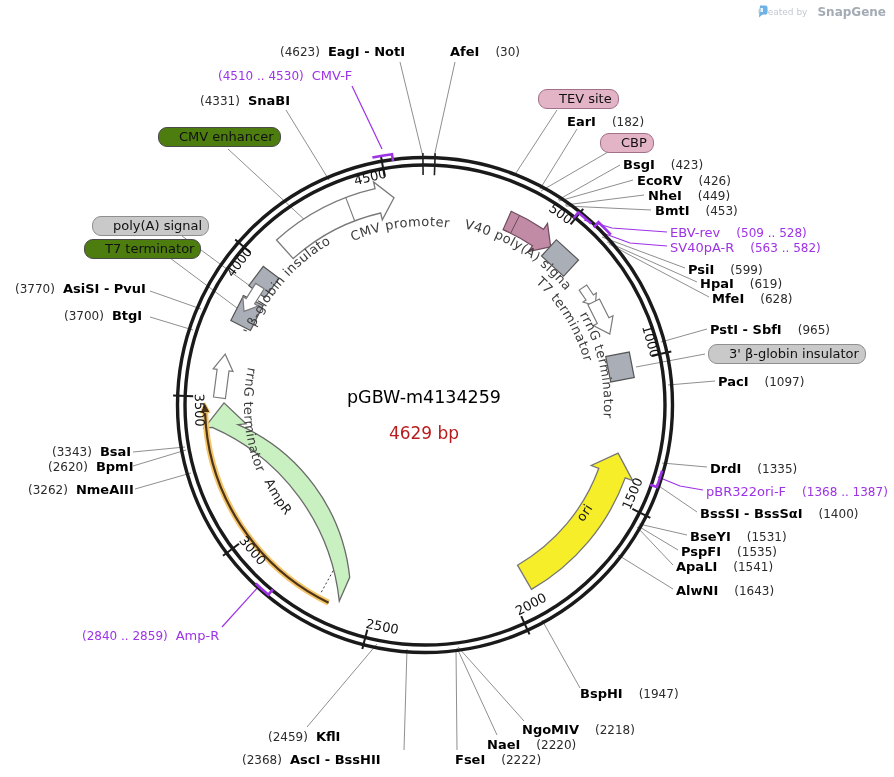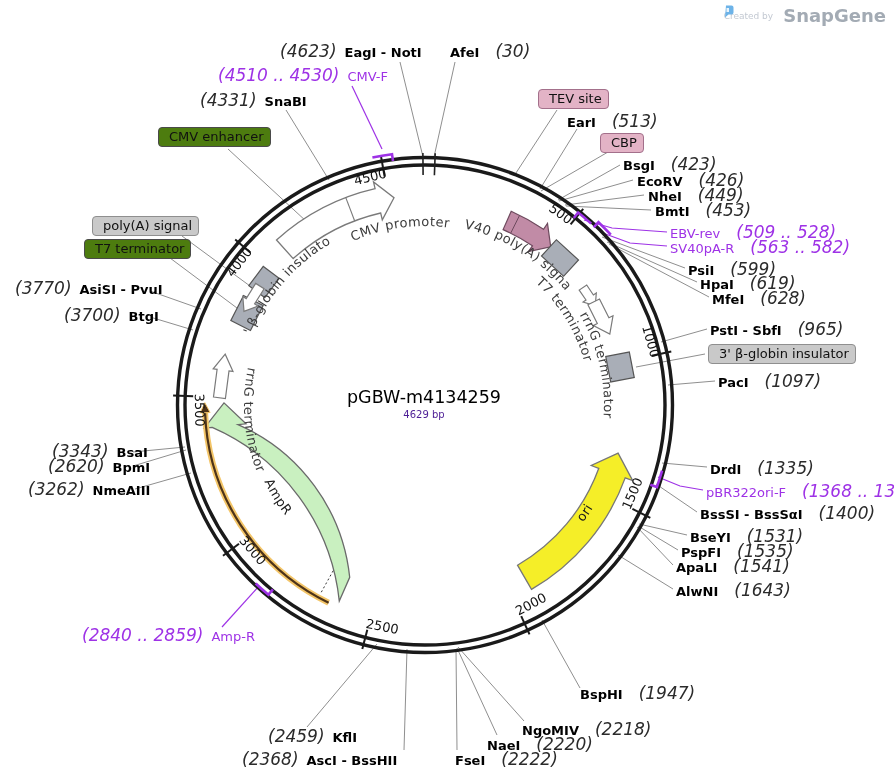--- a/index.html
+++ b/index.html
@@ -1,36 +1,36 @@
 <!DOCTYPE html>
 <html><head>
 <meta charset="utf-8">
 <style>
   html,body{margin:0;padding:0;background:#fff;}
   #stage{position:relative;width:894px;height:777px;background:#ffffff;overflow:hidden;
          font-family:"DejaVu Sans","Liberation Sans",sans-serif;}
   svg{position:absolute;left:0;top:0;}
   .site{position:absolute;white-space:nowrap;font-size:13px;color:#1a1a1a;line-height:15px;}
   .site .enz{font-weight:bold;color:#000;}
-  .site .coord{font-size:17px;color:#2b2b2b;font-style:italic;}
+  .site .coord{font-size:12px;color:#2b2b2b;}
   .site .pre{margin-right:8px;}
   .site .post{margin-left:16px;}
   .site .coord:empty{display:none;}
   .primer,.primer .coord,.primer .enz{color:#9e32e6;font-weight:normal;}
   .box-label{position:absolute;white-space:nowrap;font-size:13px;color:#111;
-             padding:1px 6px 2px 10px;border-radius:4px;border:1px solid #555;line-height:15px;}
+             padding:1px 6px 2px 20px;border-radius:9px;border:1px solid #555;line-height:15px;}
   .box-white{background:#4d7c0f;border-color:#4a4a4a;}
   .box-gray{background:#c9c9c9;border-color:#8f8f8f;}
   .box-pink{background:#e3b3c6;border-color:#a3708b;}
   #title-block{position:absolute;left:304px;top:387px;width:240px;text-align:center;}
   #plasmid-name{font-size:17.5px;font-weight:normal;color:#000;}
-  #plasmid-size{font-size:10px;color:#4c1d95;margin-top:2px;}
+  #plasmid-size{font-size:17px;color:#b91c1c;margin-top:16px;}
   #watermark{position:absolute;right:8px;top:5px;display:flex;align-items:center;gap:5px;}
   #wm-created{font-size:9px;color:#c3c9d2;}
-  #wm-brand{font-size:18px;font-weight:600;color:#a3abb4;}
+  #wm-brand{font-size:12px;font-weight:600;color:#a3abb4;}
   .tick-label{font-size:13px;fill:#111;}
   .arc-label{font-size:13px;fill:#3c3c3c;letter-spacing:0.4px;}
   .arc-label-dark{font-size:13px;fill:#1a1a1a;letter-spacing:0.4px;}
 </style>
 </head>
 <body>
 
 <div id="stage">
 
 <svg width="894" height="777" viewBox="0 0 894 777">
@@ -196,21 +196,21 @@
 <div class="site" style="left:710px;top:322px"><span class="enz">PstI - SbfI</span><span class="coord post">(965)</span></div>
 <div class="site" style="left:712px;top:291px"><span class="enz">MfeI</span><span class="coord post">(628)</span></div>
 <div class="site" style="left:700px;top:276px"><span class="enz">HpaI</span><span class="coord post">(619)</span></div>
 <div class="site" style="left:688px;top:262px"><span class="enz">PsiI</span><span class="coord post">(599)</span></div>
 <div class="site primer" style="left:670px;top:240px"><span class="enz">SV40pA-R</span><span class="coord post">(563 .. 582)</span></div>
 <div class="site primer" style="left:670px;top:225px"><span class="enz">EBV-rev</span><span class="coord post">(509 .. 528)</span></div>
 <div class="site" style="left:655px;top:203px"><span class="enz">BmtI</span><span class="coord post">(453)</span></div>
 <div class="site" style="left:648px;top:188px"><span class="enz">NheI</span><span class="coord post">(449)</span></div>
 <div class="site" style="left:637px;top:173px"><span class="enz">EcoRV</span><span class="coord post">(426)</span></div>
 <div class="site" style="left:623px;top:157px"><span class="enz">BsgI</span><span class="coord post">(423)</span></div>
-<div class="site" style="left:567px;top:114px"><span class="enz">EarI</span><span class="coord post">(513)</span></div>
+<div class="site" style="left:567px;top:114px"><span class="enz">EarI</span><span class="coord post">(182)</span></div>
 
 <div class="box-label box-white" style="left:158px;top:127px">CMV enhancer</div>
 <div class="box-label box-gray" style="left:92px;top:216px">poly(A) signal</div>
 <div class="box-label box-white" style="left:84px;top:239px">T7 terminator</div>
 <div class="box-label box-pink" style="left:538px;top:89px">TEV site</div>
 <div class="box-label box-pink" style="left:600px;top:133px">CBP</div>
 <div class="box-label box-gray" style="left:708px;top:344px">3' β-globin insulator</div>
 
 <div id="title-block">
   <div id="plasmid-name">pGBW-m4134259</div>

